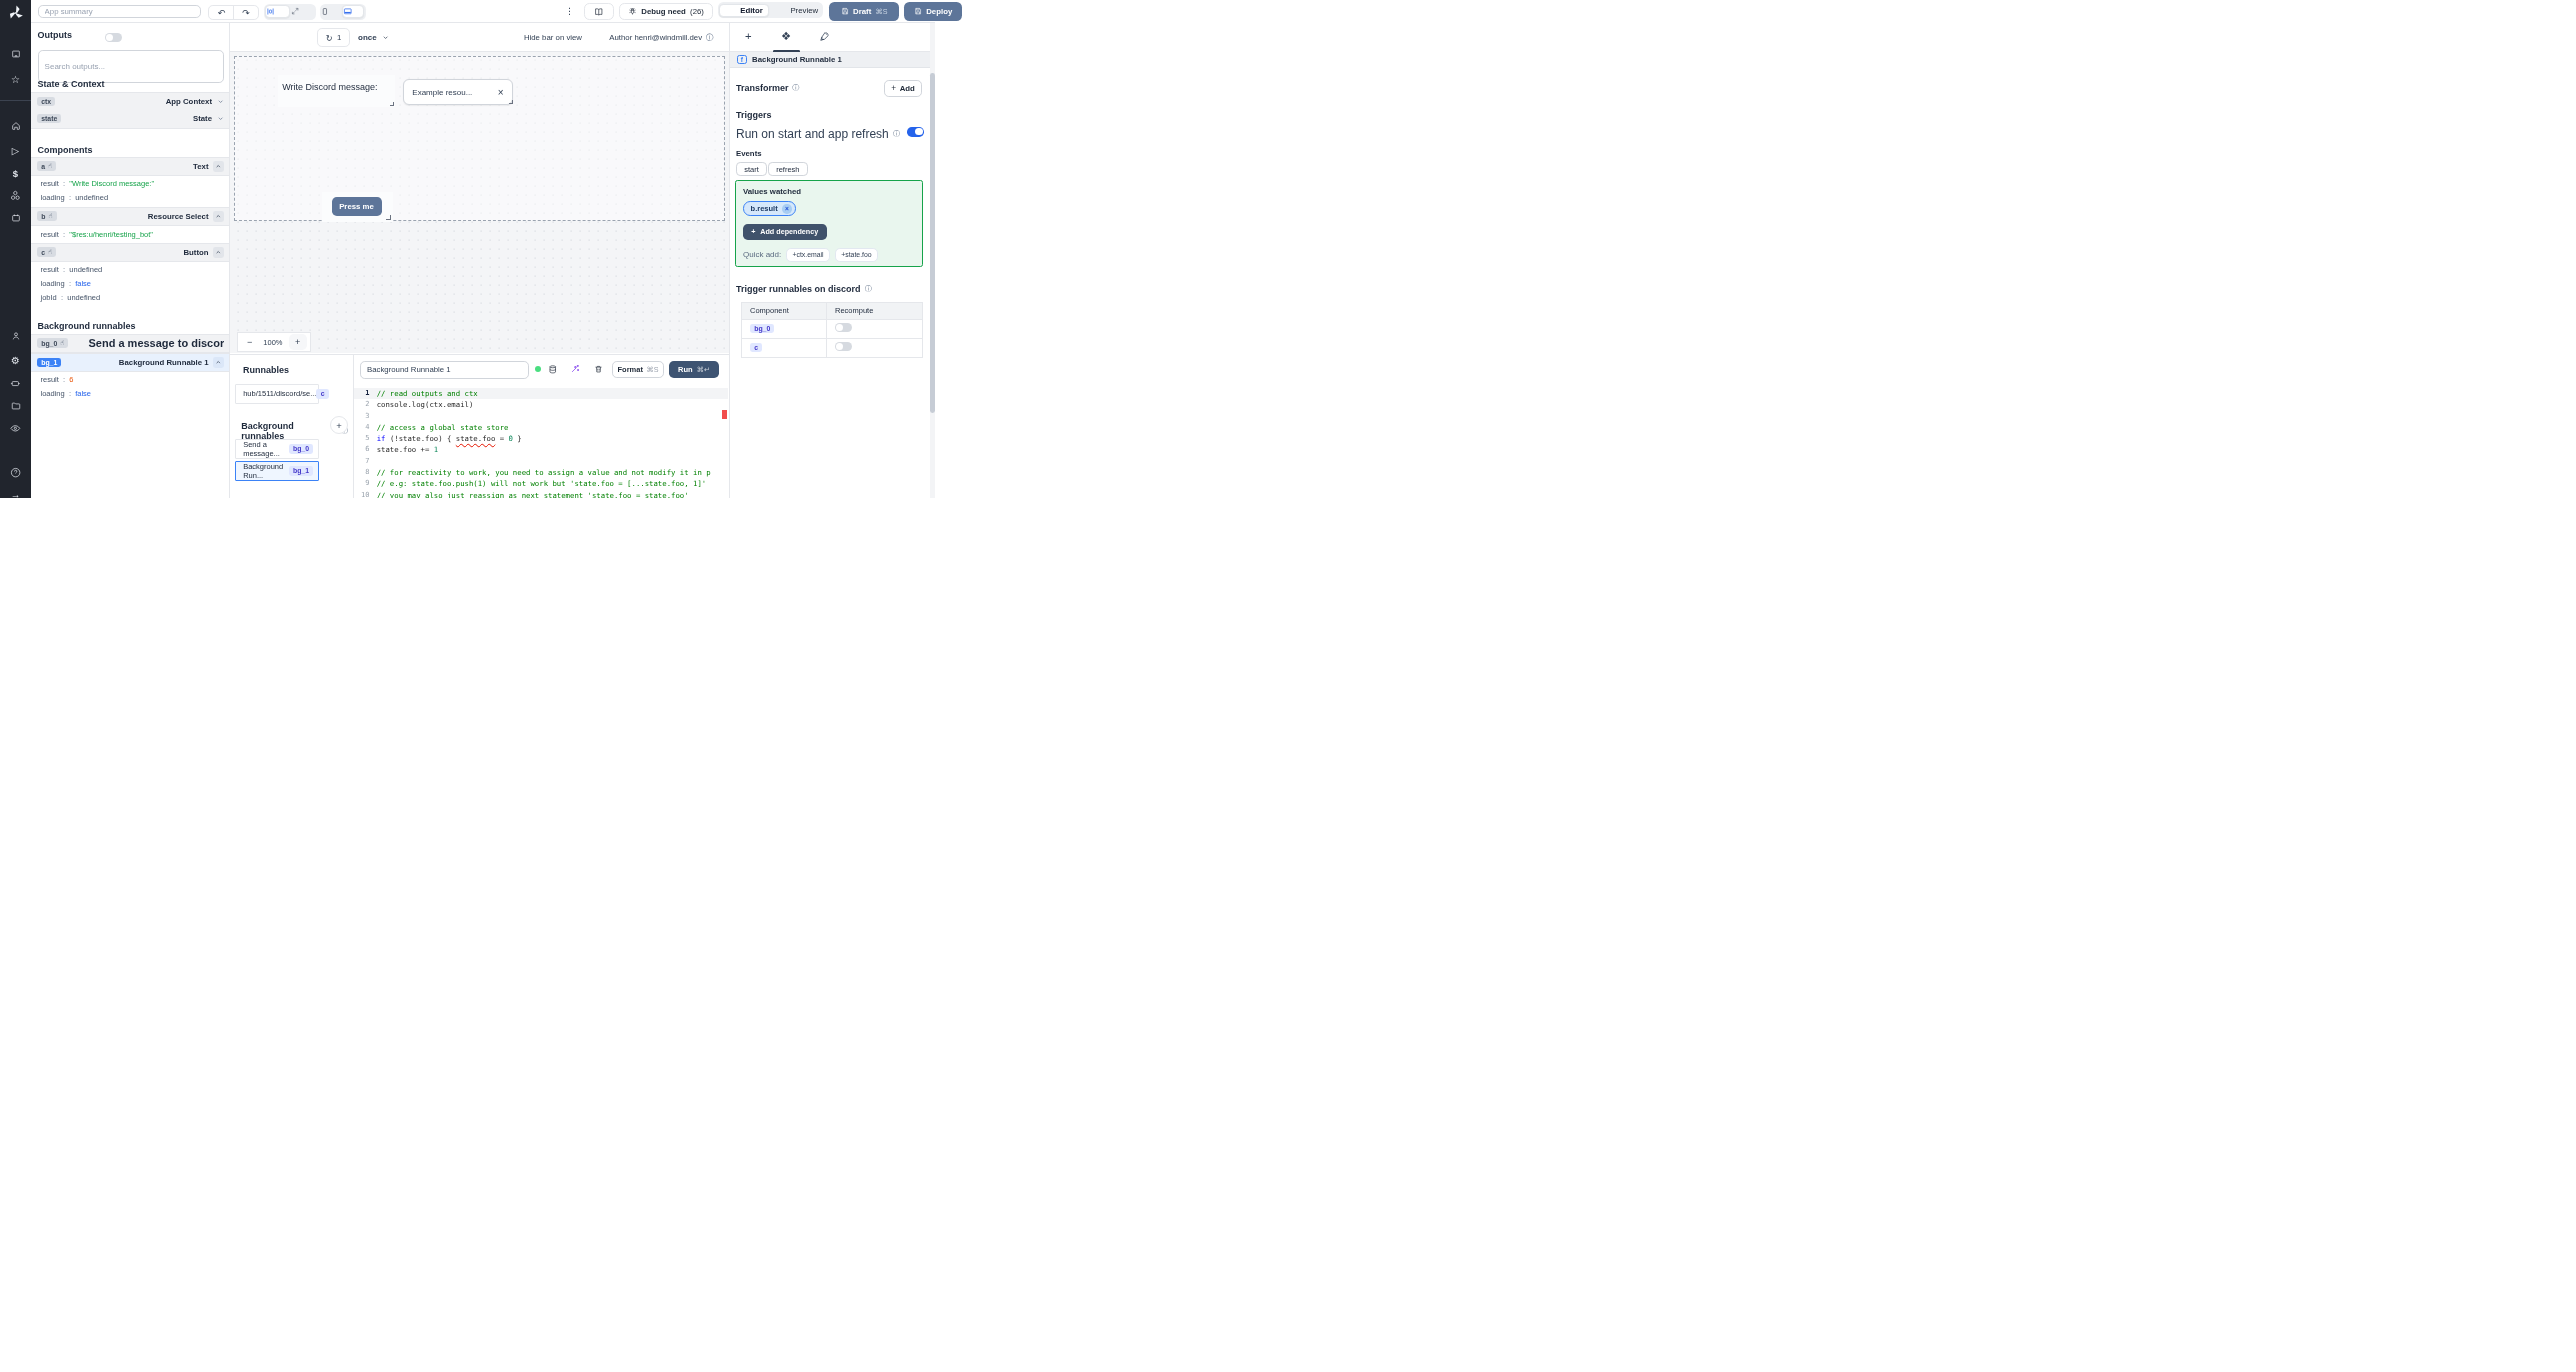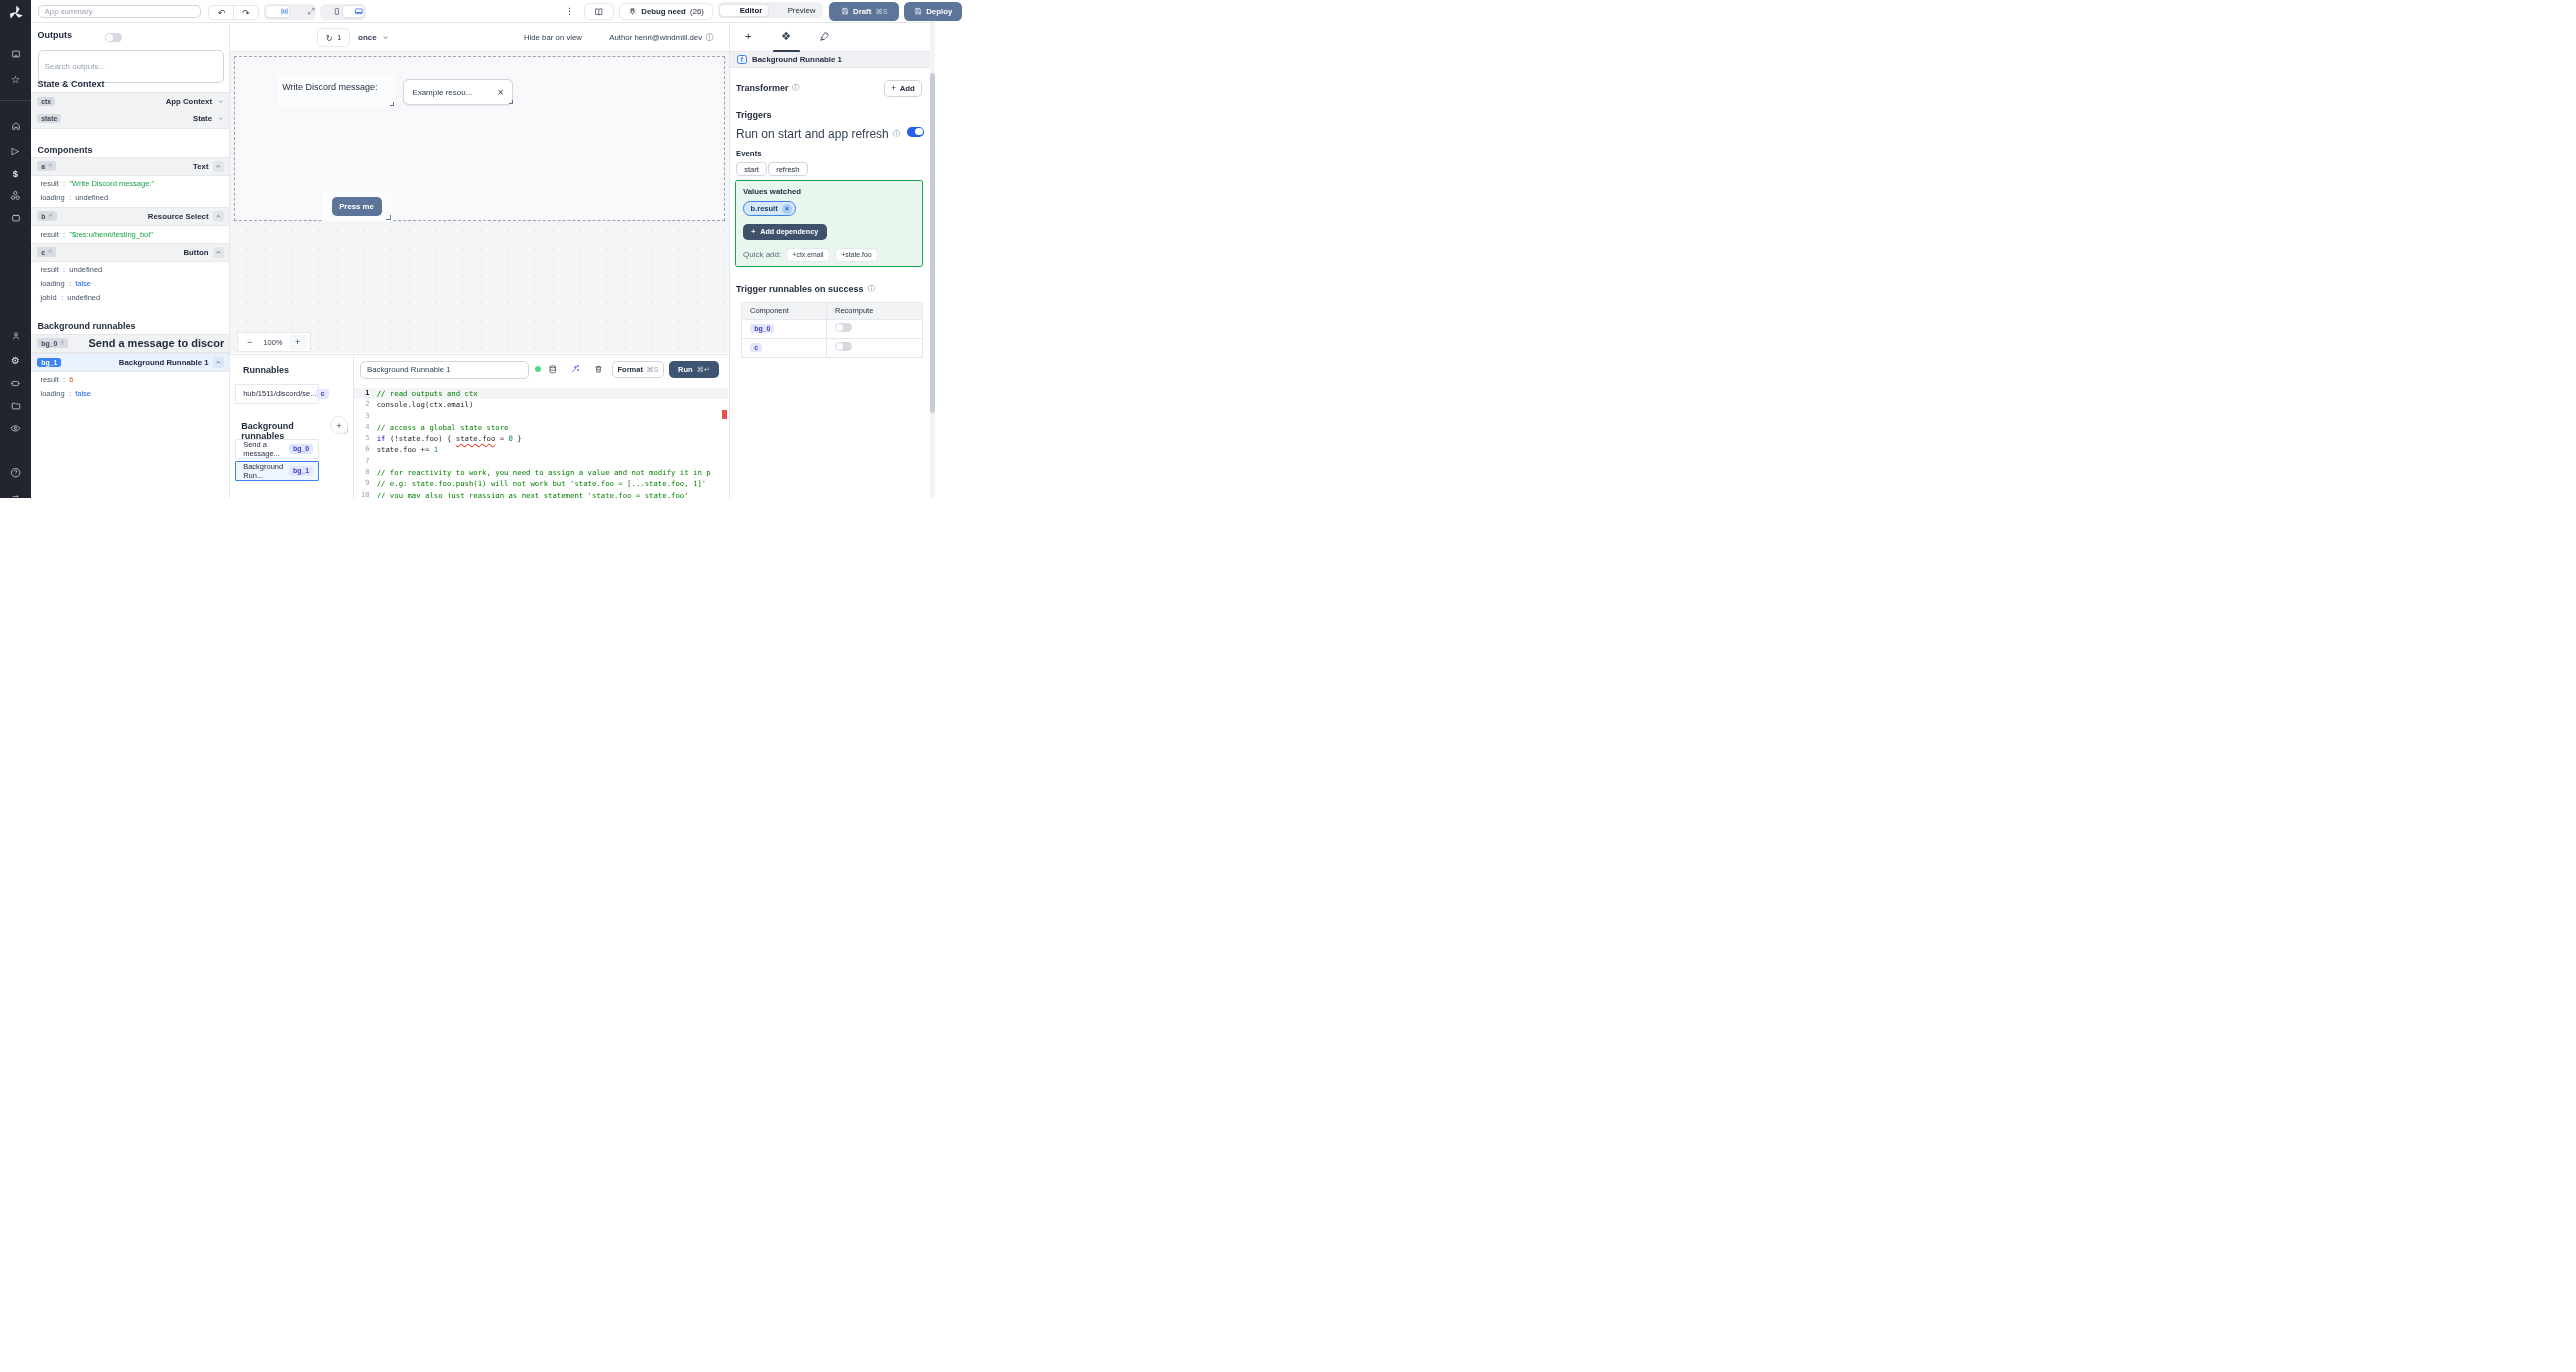--- a/index.html
+++ b/index.html
@@ -14,21 +14,21 @@
   .rail-div{left:0;width:31px;height:0.6px;background:#3c4350}
   
   #topbar{left:31px;top:0;width:904px;height:23px;background:#fff;border-bottom:0.6px solid #e5e7eb}
   .inp{border:0.6px solid #d1d5db;border-radius:4.8px;background:#fff;font-size:7.8px;color:#334155;padding:0 6px;outline:none;font-family:inherit}
   .inp::placeholder{color:#9aa3b2}
   .btn-grp{border:0.6px solid #e5e7eb;border-radius:4.8px;background:#fff;display:flex;overflow:hidden}
   .btn-grp>div{width:24.4px;height:13.7px;display:flex;align-items:center;justify-content:center;font-size:9px;color:#334155;cursor:pointer}
   .btn-grp>div+div{border-left:0.6px solid #e5e7eb}
   .seg{background:#eef0f3;border-radius:5.4px;padding:1.2px;display:flex;gap:1.2px}
   .seg .on{background:#fff;border:0.6px solid #e3e6ea;border-radius:4.2px;box-shadow:0 0.6px 1.2px rgba(0,0,0,.08)}
-  .seg>div{display:flex;align-items:center;justify-content:flex-end;gap:14px;cursor:pointer;border-radius:4.2px;padding:0 6px;height:13.7px}
+  .seg>div{display:flex;align-items:center;justify-content:flex-start;gap:14px;cursor:pointer;border-radius:4.2px;padding:0 6px;height:13.7px}
   .tb-btn{border:0.6px solid #e5e7eb;border-radius:5.4px;background:#fff;display:flex;align-items:center;justify-content:center;gap:4.2px;font-size:7.8px;color:#1f2937;cursor:pointer}
   .blue-btn{background:#5d7599;border-radius:5.4px;color:#fff;display:flex;align-items:center;justify-content:center;gap:4.2px;font-size:7.8px;font-weight:bold;cursor:pointer}
   .blue-btn .kbd{color:#c9d4e2;font-weight:normal;font-size:7.2px}
   
   #lpanel{left:31px;top:23px;width:199px;height:475px;background:#fff;border-right:0.6px solid #e5e7eb;overflow:hidden}
   .h15{font-size:9px;font-weight:bold;color:#1e293b}
   .row{left:0;width:199px;height:18.5px;background:#f1f2f4;border-top:0.6px solid #e5e7eb;border-bottom:0.6px solid #e5e7eb;display:flex;align-items:center;padding:0 6px;cursor:pointer}
   .badge{background:#d8dce2;border-radius:2.4px;font-size:6.9px;font-weight:bold;color:#3f4a5a;padding:1.2px 4.2px;display:flex;align-items:center;gap:3px}
   .badge .hand{font-size:6.6px;color:#475569;font-weight:normal}
   .rtype{margin-left:auto;font-size:7.8px;font-weight:bold;color:#1e293b}
@@ -545,21 +545,21 @@
       </span>
     </div>
     <div class="flex" style="margin-top:8.3px;gap:4.8px">
       <span style="font-size:8px;color:#5b6b80">Quick add:</span>
       <span class="qchip">+ctx.email</span>
       <span class="qchip">+state.foo</span>
     </div>
   </div>
 
   <div class="ab flex" style="left:6px;top:261px;gap:4.2px">
-    <span class="h15">Trigger runnables on success</span>
+    <span class="h15">Trigger runnables on discord</span>
     <span class="info">ⓘ</span>
   </div>
   <table class="tr-table ab" style="left:10.7px;top:279px">
     <tbody>
         <tr>
       <th style="width:85px">Component</th>
       <th>Recompute</th>
     </tr>
     <tr>
       <td><span class="ibadge">bg_0</span></td>

